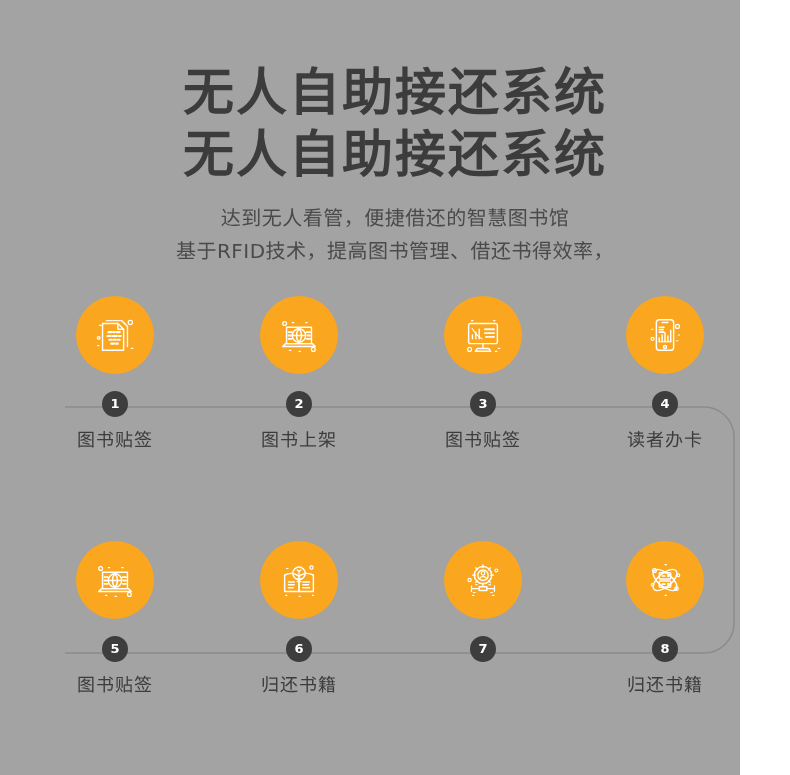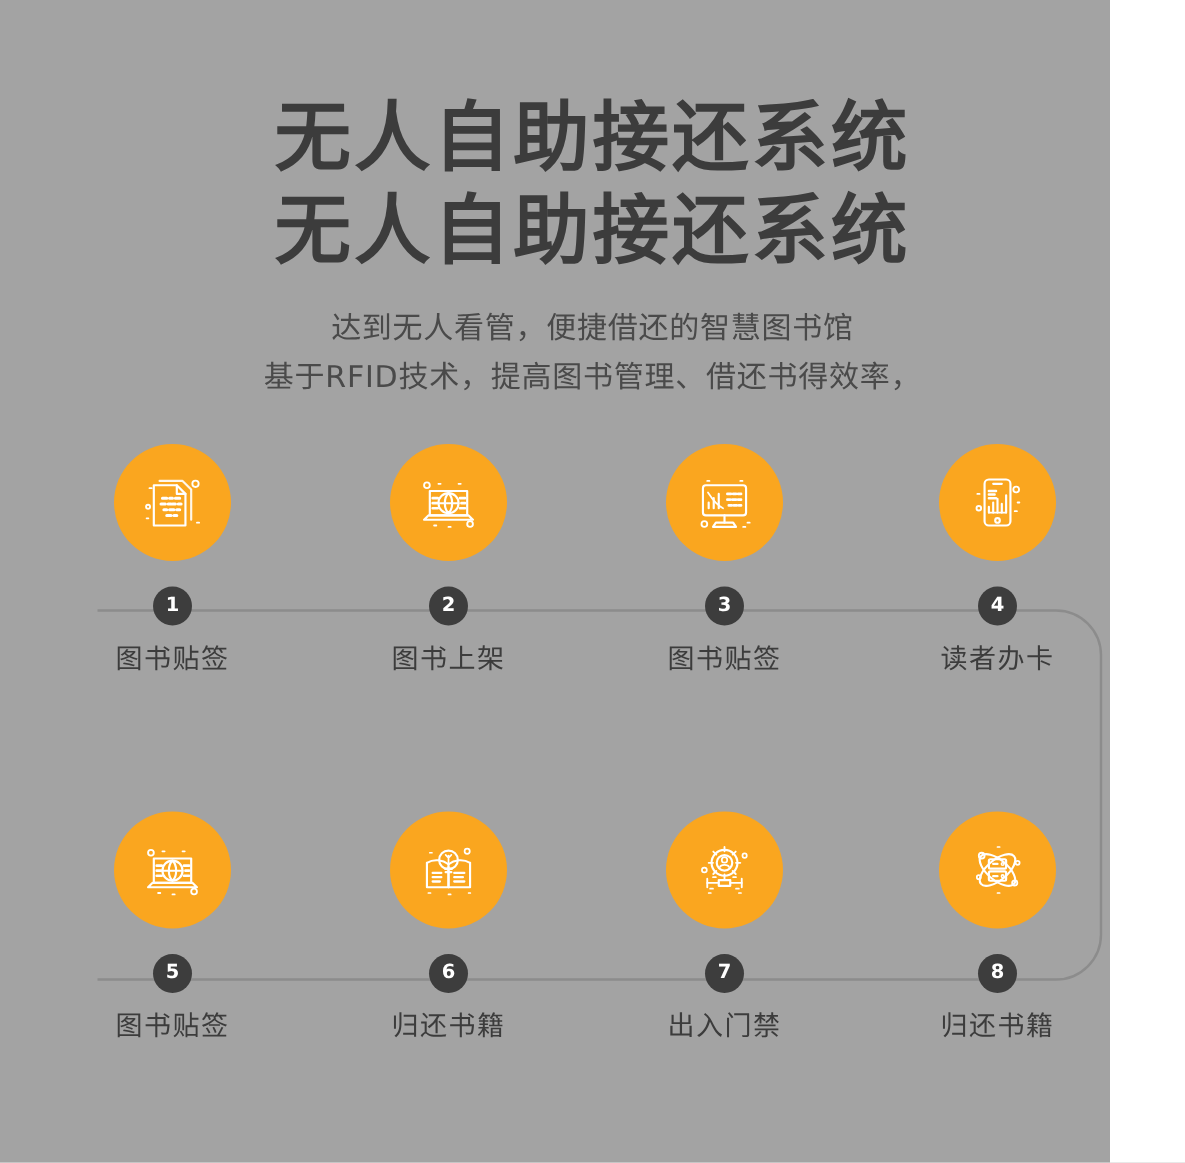--- a/index.html
+++ b/index.html
@@ -296,21 +296,20 @@
             <path d="M20 31 H28 V35 H20 Z"></path>
             <path d="M20 33 H12 M28 33 H36" stroke-width="1.3"></path>
             <path d="M12 30 V36 M36 30 V36" stroke-width="1.3"></path>
             <path d="M14 37 h2 M32 37 h2 M16 29 h2 M30 29 h2" stroke-width="1.2"></path>
             <circle cx="10" cy="24" r="1.7" stroke-width="1.2"></circle>
             <circle cx="38" cy="14" r="1.5" stroke-width="1.2"></circle>
             <path d="M13 40 h1.5 M34 40 h1.5" stroke-width="1.2"></path>
           </svg>
         </div>
         <div class="badge">7</div>
-        <div class="step-label">出入门禁</div>
       </div>
 
       <div class="step step-4">
         <div class="icon-circle">
           <svg viewBox="0 0 48 48" fill="none" stroke="#ffffff" stroke-width="1.5" stroke-linecap="round" stroke-linejoin="round">
             <ellipse cx="24" cy="24" rx="15" ry="7" transform="rotate(40 24 24)"></ellipse>
             <ellipse cx="24" cy="24" rx="15" ry="7" transform="rotate(-40 24 24)"></ellipse>
             <rect x="18" y="16.5" width="12" height="6.5" rx="1"></rect>
             <rect x="18" y="25" width="12" height="6.5" rx="1"></rect>
             <path d="M21 19.8 h3 M21 28.3 h3" stroke-width="1.6"></path>

